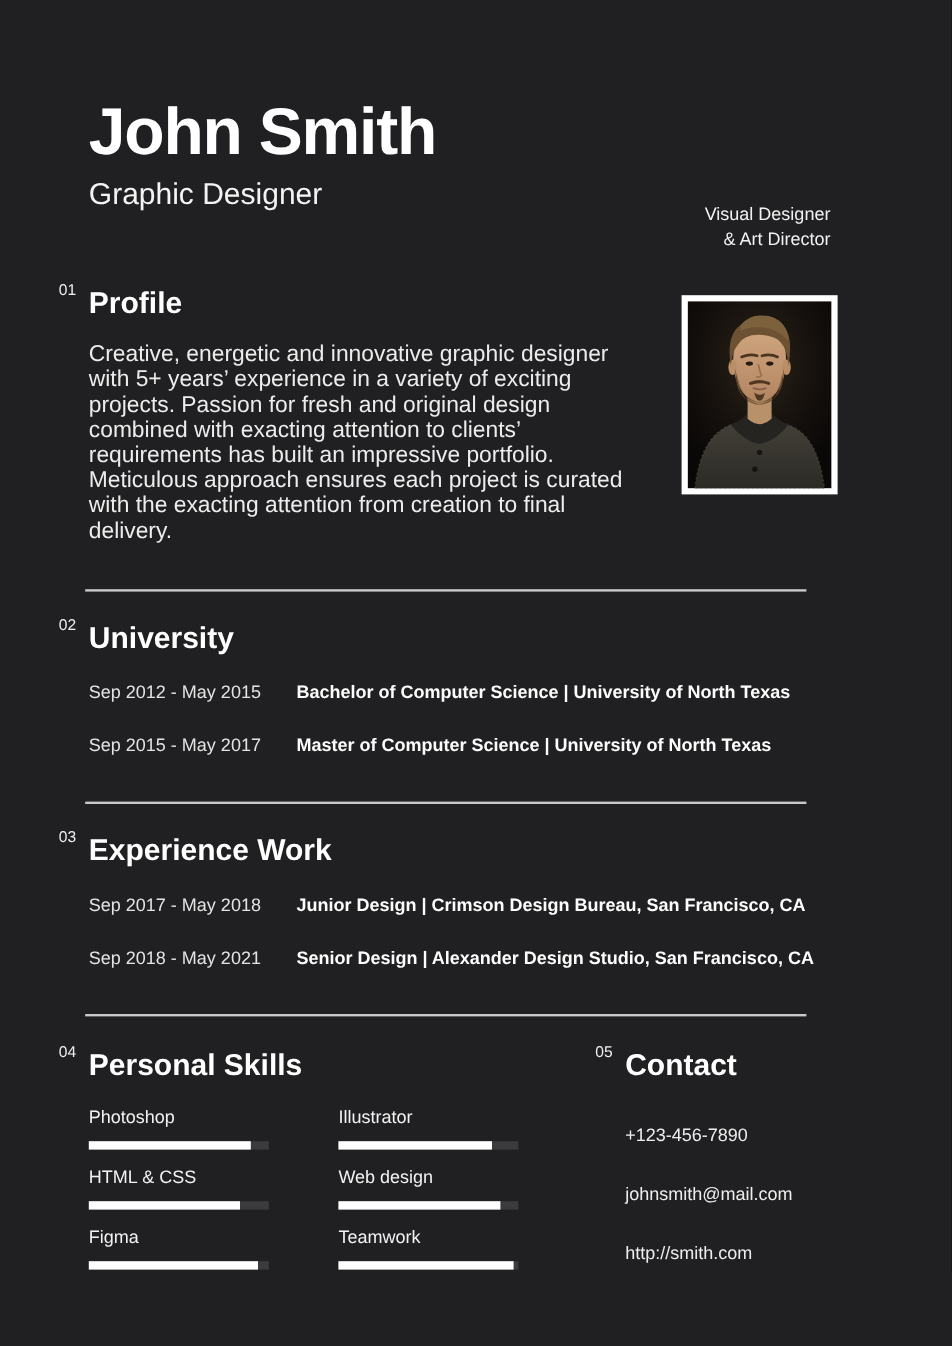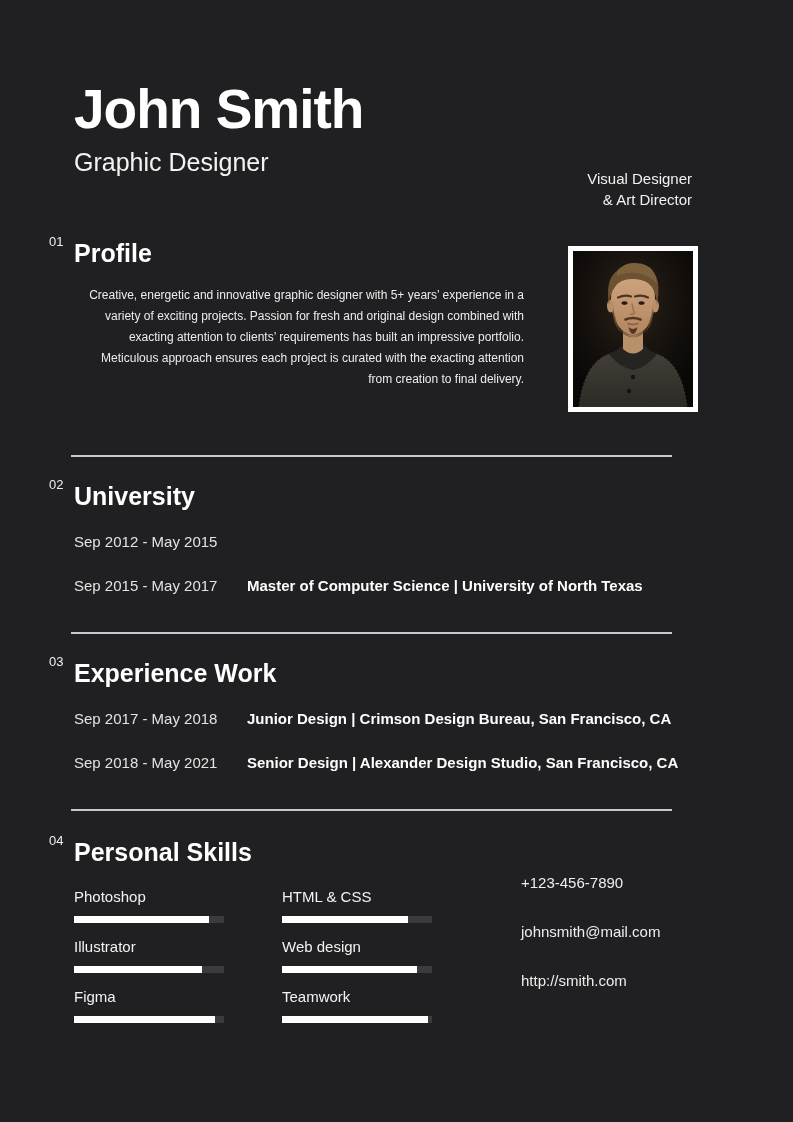--- a/index.html
+++ b/index.html
@@ -59,24 +59,23 @@
 
   
   .profile {
     position: relative;
     margin-top: 62px;
     min-height: 178px;
   }
   .profile-text {
     width: 450px;
     margin-top: 17px;
-    font-size: 12px;
+    font-size: 19px;
     line-height: 21px;
     color: #ececec;
-    text-align: right;
   }
   .photo-frame {
     position: absolute;
     top: 7px;
     right: -2px;
     width: 130px;
     height: 166px;
     background: #ffffff;
     padding: 5px;
   }
@@ -207,20 +206,21 @@
 
   <hr class="divider">
 
   <section class="timeline">
     <h2 class="sec-h">
       <span class="sec-num">02</span>
       <span>University</span>
     </h2>
     <div class="t-row">
       <span class="t-dates">Sep 2012 - May 2015</span>
+      <span class="t-detail">Bachelor of Computer Science | University of North Texas</span>
     </div>
     <div class="t-row">
       <span class="t-dates">Sep 2015 - May 2017</span>
       <span class="t-detail">Master of Computer Science | University of North Texas</span>
     </div>
   </section>
 
   <hr class="divider">
 
   <section class="timeline">
@@ -248,29 +248,29 @@
         <span>Personal Skills</span>
       </h2>
       <div class="skills-grid">
         <div class="skill">
           <div class="skill-label">Photoshop</div>
           <div class="skill-bar">
               <div class="skill-fill" style="width: 90%;"></div>
             </div>
         </div>
         <div class="skill">
+          <div class="skill-label">Illustrator</div>
+          <div class="skill-bar">
+              <div class="skill-fill" style="width: 85%;"></div>
+            </div>
+        </div>
+        <div class="skill">
           <div class="skill-label">HTML &amp; CSS</div>
           <div class="skill-bar">
               <div class="skill-fill" style="width: 84%;"></div>
-            </div>
-        </div>
-        <div class="skill">
-          <div class="skill-label">Illustrator</div>
-          <div class="skill-bar">
-              <div class="skill-fill" style="width: 85%;"></div>
             </div>
         </div>
         <div class="skill">
           <div class="skill-label">Web design</div>
           <div class="skill-bar">
               <div class="skill-fill" style="width: 90%;"></div>
             </div>
         </div>
         <div class="skill">
           <div class="skill-label">Figma</div>
@@ -281,19 +281,23 @@
         <div class="skill">
           <div class="skill-label">Teamwork</div>
           <div class="skill-bar">
               <div class="skill-fill" style="width: 97%;"></div>
             </div>
         </div>
       </div>
     </section>
 
     <section class="contact-col">
+      <h2 class="sec-h">
+        <span class="sec-num">05</span>
+        <span>Contact</span>
+      </h2>
       <div class="contact-item">+123-456-7890</div>
       <div class="contact-item">johnsmith@mail.com</div>
       <div class="contact-item">http://smith.com</div>
     </section>
 
   </div>
 </div>
 
 </body></html>

